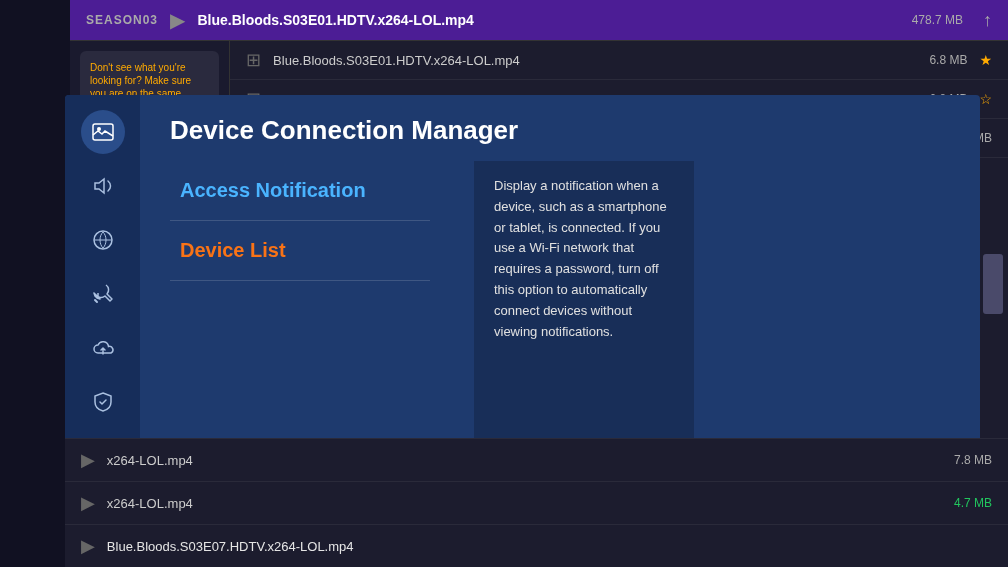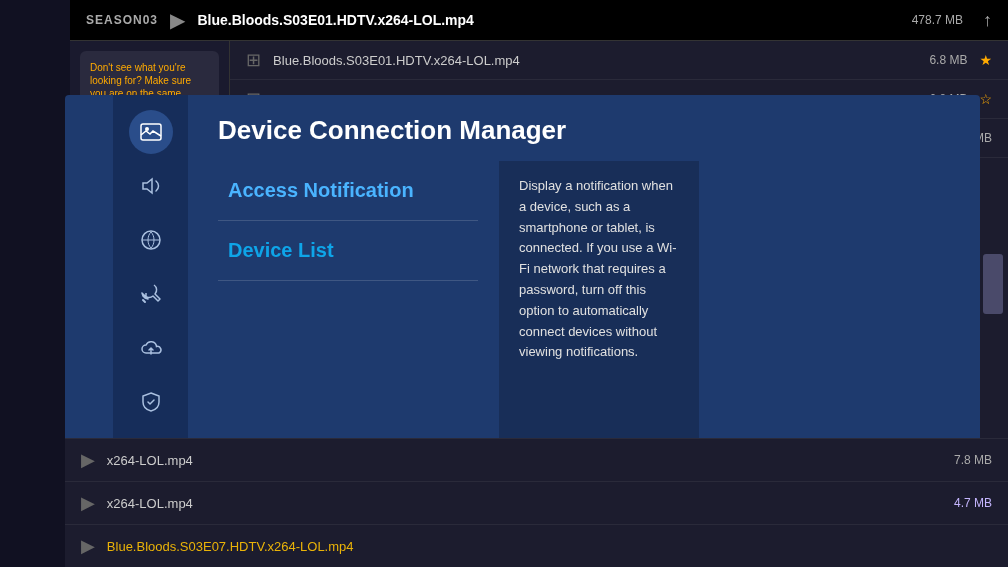--- a/index.html
+++ b/index.html
@@ -33,21 +33,21 @@
       gap: 8px;
     }
 
     .bg-main {
       flex: 1;
       display: flex;
       flex-direction: column;
     }
 
     .bg-top-bar {
-      background: #000000;
+      background: #4c1d95;
       padding: 8px 16px;
       display: flex;
       align-items: center;
       gap: 12px;
       border-bottom: 1px solid #333;
     }
 
     .bg-top-label {
       color: #aaa;
       font-size: 12px;
@@ -143,21 +143,20 @@
     .overlay {
       position: absolute;
       top: 95px;
       left: 65px;
       width: 915px;
       height: 430px;
       background: #1e3a6e;
       border-radius: 4px;
       display: flex;
       overflow: hidden;
-      padding-left: 48px;
     }
 
     
     .overlay-sidebar {
       width: 75px;
       background: #162d5a;
       display: flex;
       flex-direction: column;
       align-items: center;
       padding-top: 15px;
@@ -195,32 +194,33 @@
     .overlay-title {
       color: #fff;
       font-size: 26px;
       font-weight: bold;
     }
 
     .overlay-body {
       display: flex;
       flex: 1;
       padding: 0 0 0 30px;
+      gap: 44px;
     }
 
     
     .menu-list {
       width: 260px;
       display: flex;
       flex-direction: column;
     }
 
     .menu-item {
       padding: 18px 10px;
-      color: #0ea5e9;
+      color: #f97316;
       font-size: 20px;
       font-weight: bold;
       cursor: pointer;
       border-bottom: 1px solid rgba(255,255,255,0.15);
     }
 
     .menu-item.active {
       color: #4ab4ff;
     }
 
@@ -258,24 +258,23 @@
       background: #0a0a1a;
     }
 
     .check-icon {
       color: #00bcd4;
       font-size: 18px;
     }
 
     
     .description-panel {
-      width: 200px;
+      width: 220px;
       padding: 15px 20px;
       background: rgba(0,0,0,0.2);
-      margin-left: 21px;
     }
 
     .description-text {
       color: #e0e0e0;
       font-size: 13px;
       line-height: 1.6;
     }
 
     
     .scroll-indicator {
@@ -343,25 +342,25 @@
 
 <div style="position:absolute; bottom:0; left:65px; right:0; background:#1c1c2e; z-index:1;">
   <div style="display:flex; align-items:center; padding:10px 16px; border-top:1px solid #2a2a3a; gap:12px;">
     <span style="color:#666; font-size:18px;">▶</span>
     <span style="color:#ccc; font-size:13px; flex:1;">x264-LOL.mp4</span>
     <span style="color:#aaa; font-size:12px;">7.8 MB</span>
   </div>
   <div style="display:flex; align-items:center; padding:10px 16px; border-top:1px solid #2a2a3a; gap:12px;">
     <span style="color:#666; font-size:18px;">▶</span>
     <span style="color:#ccc; font-size:13px; flex:1;">x264-LOL.mp4</span>
-    <span style="color:#c4b5fd; font-size:12px;">4.7 MB</span>
+    <span style="color:#22c55e; font-size:12px;">4.7 MB</span>
   </div>
   <div style="display:flex; align-items:center; padding:10px 16px; border-top:1px solid #2a2a3a; gap:12px;">
     <span style="color:#666; font-size:18px;">▶</span>
-    <span style="color:#eab308; font-size:13px; flex:1;">Blue.Bloods.S03E07.HDTV.x264-LOL.mp4</span>
+    <span style="color:#e5e5e5; font-size:13px; flex:1;">Blue.Bloods.S03E07.HDTV.x264-LOL.mp4</span>
   </div>
 </div>
 
 <div class="overlay">
 
   <div class="overlay-sidebar">
     <div class="overlay-icon active">
       <svg width="22" height="22" viewBox="0 0 22 22" fill="none" xmlns="http://www.w3.org/2000/svg">
         <rect x="1" y="3" width="20" height="16" rx="2" stroke="currentColor" stroke-width="1.5" fill="none"></rect>
         <circle cx="7" cy="8" r="2" fill="currentColor"></circle>

